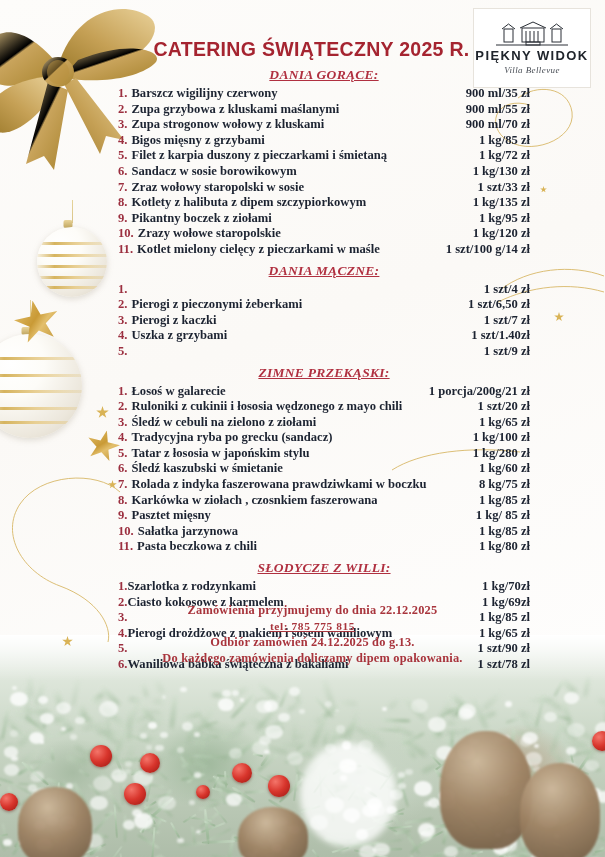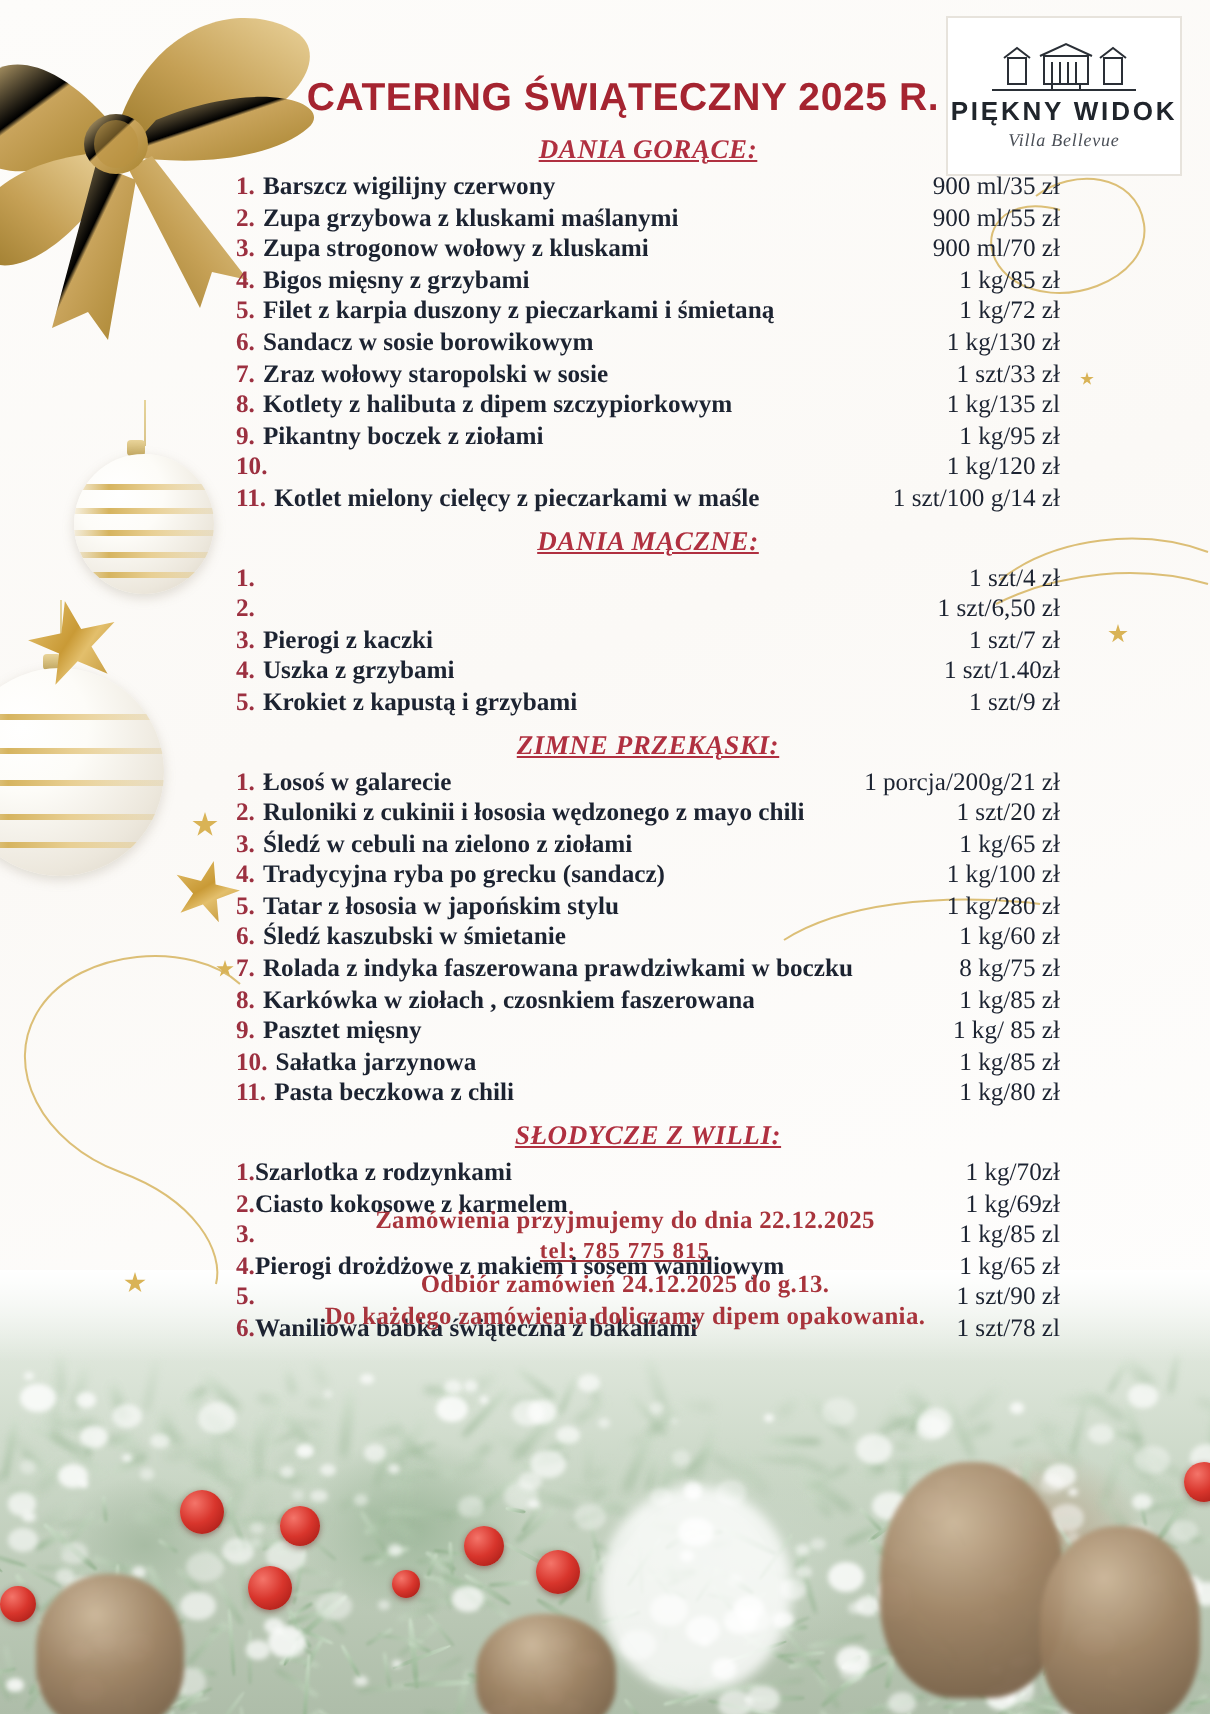--- a/index.html
+++ b/index.html
@@ -76,21 +76,21 @@
   .section-head{text-align:center;font-weight:700;font-style:italic;
      font-size:13.5px;color:#b03040;text-decoration:underline;
      letter-spacing:.3px;margin:5px 0 3px 0;}
 
   .list{margin:0;padding:0;list-style:none;}
   .row{display:flex;align-items:baseline;font-size:12.6px;line-height:15.6px;
       color:#1c2331;font-weight:700;white-space:nowrap;}
   .num{color:#9c3040;font-weight:700;flex:0 0 auto;}
   .dish{flex:0 1 auto;overflow:hidden;}
   .spacer{flex:1 1 auto;min-width:6px;}
-  .price{flex:0 0 auto;text-align:right;color:#1c2331;font-weight:400;}
+  .price{flex:0 0 auto;text-align:right;color:#1c2331;font-weight:700;}
 
   .menu-area{position:absolute;left:118px;top:62px;width:412px;}
 
   .footer{position:absolute;left:60px;right:40px;top:602px;text-align:center;
      color:#a8343c;font-weight:700;font-size:12.4px;line-height:16px;
      letter-spacing:.2px;}
   .footer .tel{font-size:11.4px;letter-spacing:.6px;text-decoration:underline;}
 </style>
 </head>
 <body>
@@ -831,57 +831,58 @@
             <span class="price">1 kg/135 zl</span>
           </li>
           <li class="row">
             <span class="num">9.</span>
             <span class="dish" style="margin-left: 4px;"> Pikantny boczek z ziołami</span>
             <span class="spacer"></span>
             <span class="price">1 kg/95  zł</span>
           </li>
           <li class="row">
             <span class="num">10.</span>
+            <span class="dish" style="margin-left: 4px;"> Zrazy wołowe staropolskie</span>
             <span class="spacer"></span>
             <span class="price">1 kg/120 zł</span>
           </li>
           <li class="row">
             <span class="num">11.</span>
             <span class="dish" style="margin-left: 4px;"> Kotlet mielony cielęcy z pieczarkami w maśle</span>
             <span class="spacer"></span>
             <span class="price">1 szt/100 g/14 zł</span>
           </li>
         </ul>
         <div class="section-head">DANIA MĄCZNE:</div>
         <ul class="list">
           <li class="row">
             <span class="num">1.</span>
             <span class="spacer"></span>
             <span class="price">1 szt/4 zł</span>
           </li>
           <li class="row">
             <span class="num">2.</span>
+            <span class="dish" style="margin-left: 4px;"> Pierogi z pieczonymi żeberkami</span>
             <span class="spacer"></span>
             <span class="price">1 szt/6,50 zł</span>
           </li>
           <li class="row">
             <span class="num">3.</span>
             <span class="dish" style="margin-left: 4px;"> Pierogi z kaczki</span>
             <span class="spacer"></span>
             <span class="price">1 szt/7 zł</span>
           </li>
           <li class="row">
             <span class="num">4.</span>
             <span class="dish" style="margin-left: 4px;"> Uszka z grzybami</span>
             <span class="spacer"></span>
             <span class="price">1 szt/1.40zł</span>
           </li>
           <li class="row">
             <span class="num">5.</span>
-            <span class="dish" style="margin-left: 4px;"> Krokiet z kapustą i grzybami</span>
             <span class="spacer"></span>
             <span class="price">1 szt/9 zł</span>
           </li>
         </ul>
         <div class="section-head">ZIMNE PRZEKĄSKI:</div>
         <ul class="list">
           <li class="row">
             <span class="num">1.</span>
             <span class="dish" style="margin-left: 4px;"> Łosoś w galarecie</span>
             <span class="spacer"></span>

